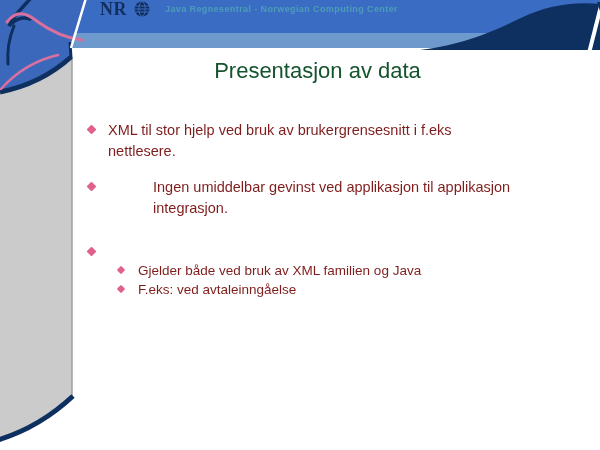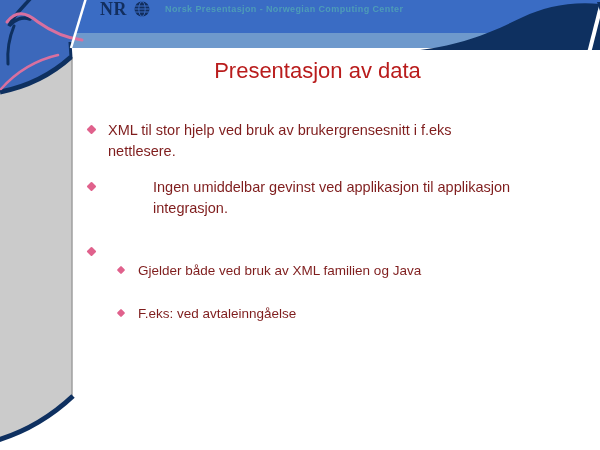--- a/index.html
+++ b/index.html
@@ -18,36 +18,36 @@
   .globe{width:16px;height:16px;display:block;}
   .org-name{
     font-size:9px;font-weight:bold;color:#4d9cb8;letter-spacing:.4px;margin-left:8px;
   }
   
   .corner-svg{position:absolute;right:0;top:0;width:180px;height:55px;}
   .left-svg{position:absolute;left:0;top:0;width:90px;height:450px;}
   
   .title{
     position:absolute;left:75px;top:58px;width:485px;text-align:center;
-    font-size:22px;color:#b91c1c;letter-spacing:0px;
+    font-size:22px;color:#14532d;letter-spacing:0px;
   }
   .content{position:absolute;left:88px;top:120px;width:468px;color:#7f1d1d;}
   .bullet-row{display:flex;align-items:flex-start;}
   .bullet-row.l1 .bullet-text{font-size:14.5px;line-height:20.5px;white-space:pre-line;}
   .bullet-row.l2 .bullet-text{font-size:13.5px;line-height:19px;white-space:pre-line;}
   .bullet-icon-box{flex:0 0 20px;display:flex;justify-content:flex-start;}
   .diamond{
     width:7px;height:7px;background:#e0618c;transform:rotate(45deg);
     margin-top:6px;border-radius:1px;
   }
   .l2 .diamond{width:6px;height:6px;margin-top:6px;}
   .row-b2{margin-top:16px;gap:45px;}
   .row-b3{margin-top:24px;}
   .row-s1{margin-top:6px;padding-left:30px;}
-  .row-s2{margin-top:24px;padding-left:30px;}
+  .row-s2{margin-top:0;padding-left:30px;}
 </style>
 </head>
 <body>
 
 <div class="slide">
 
   <div class="band-blue"></div>
   <div class="band-light"></div>
 
   <svg class="corner-svg" viewBox="0 0 180 55" aria-hidden="true">
@@ -56,21 +56,21 @@
     <path d="M 177,2 L 181,2 L 181,14 Z" fill="#0e3060"></path>
   </svg>
 
   <div class="logo-row">
     <span class="logo-text">NR</span>
     <svg class="globe" viewBox="0 0 16 16" aria-hidden="true">
       <circle cx="8" cy="8" r="7.5" fill="#122e5e"></circle>
       <path d="M 1,5 H 15 M 0.5,8 H 15.5 M 1,11 H 15" stroke="#3a6cc4" stroke-width="1.1" fill="none"></path>
       <ellipse cx="8" cy="8" rx="3.2" ry="7.4" fill="none" stroke="#3a6cc4" stroke-width="0.9"></ellipse>
     </svg>
-    <span class="org-name">Norsk Presentasjon - Norwegian Computing Center</span>
+    <span class="org-name">Java Regnesentral - Norwegian Computing Center</span>
   </div>
 
   <svg class="left-svg" viewBox="0 0 90 450" aria-hidden="true">
 
     <path d="M 0,92 Q 41,83 72,56 L 72,398 Q 40,428 0,440 Z" fill="#cbcbcb"></path>
     <path d="M 72,57 L 72,398" stroke="#9a9a9a" stroke-width="1.4" fill="none"></path>
     <path d="M 73,396 Q 40,427 -2,440" stroke="#0e3060" stroke-width="5" fill="none"></path>
 
     <path d="M 0,0 H 84 L 70,46 L 71,57 Q 41,84 0,92 Z" fill="#3c68bb"></path>
     <path d="M 71,57 Q 41,84 0,92" stroke="#0e3060" stroke-width="5" fill="none"></path>

